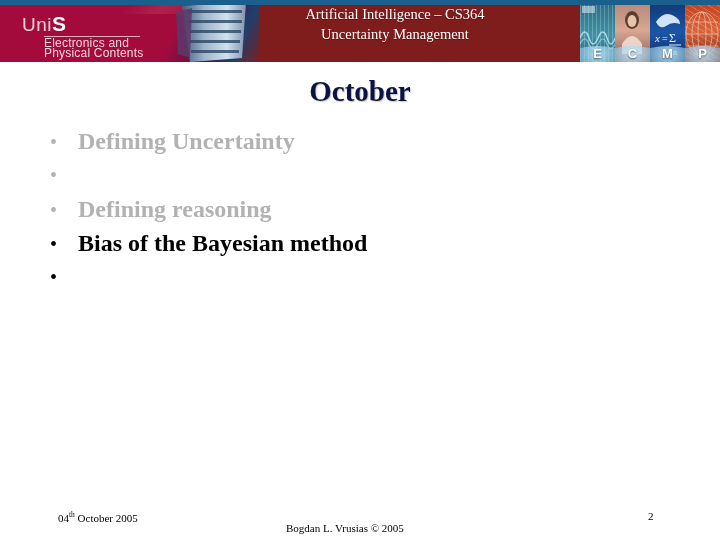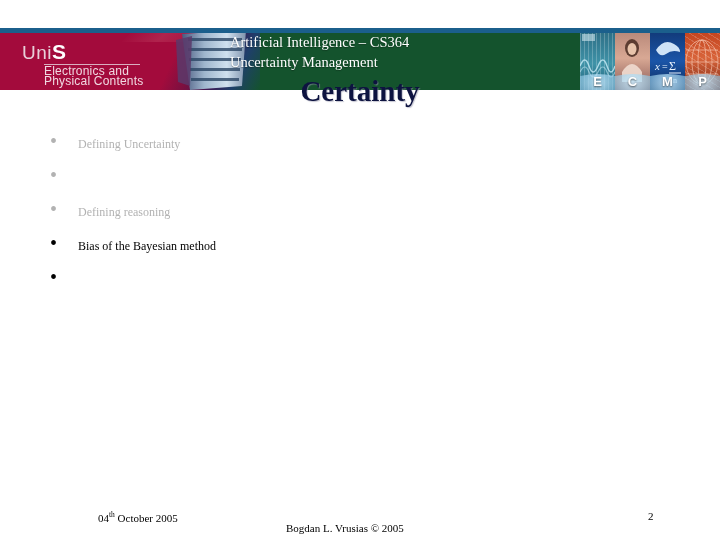--- a/index.html
+++ b/index.html
@@ -15,22 +15,21 @@
     font-family: "Liberation Serif", serif;
   }
 
   
   .banner {
     position: absolute;
     left: 0; top: 0;
     width: 720px;
     height: 62px;
     overflow: hidden;
-    background: #14532d;
-    margin-top: 28px;
+    background: #7f1d1d;
   }
   .banner-topstrip {
     position: absolute;
     left: 0; top: 0;
     width: 720px; height: 5px;
     background: #1b5f8c;
     z-index: 6;
   }
   
   .banner-crimson {
@@ -98,21 +97,21 @@
     color: #f0d8e1;
     letter-spacing: 0.2px;
   }
 
   
   .banner-title {
     position: absolute;
     left: 230px; top: 4px;
     width: 330px;
     z-index: 7;
-    text-align: left;
+    text-align: center;
     color: #ffffff;
     font-family: "Liberation Serif", serif;
     font-size: 14.5px;
     line-height: 20px;
     text-shadow: 0 1px 1px rgba(0,0,0,0.35);
   }
 
   
   .strip {
     position: absolute;
@@ -185,42 +184,42 @@
   .bullet-mark {
     width: 28px;
     flex: 0 0 28px;
     text-align: left;
     font-family: "Liberation Serif", serif;
     font-size: 20px;
     line-height: 34px;
   }
   .bullet-text {
     font-family: "Liberation Serif", serif;
-    font-size: 12px;
+    font-size: 24px;
     line-height: 34px;
     white-space: nowrap;
+    font-weight: bold;
   }
   .dim .bullet-mark, .dim .bullet-text { color: #b2b2b2; }
   .on  .bullet-mark, .on  .bullet-text { color: #000000; }
 
   
   .footer {
     position: absolute;
     left: 0; bottom: 0;
     width: 720px;
     height: 40px;
   }
   .footer-date {
     position: absolute;
     left: 58px; top: 10px;
     font-family: "Liberation Serif", serif;
     font-size: 11px;
     color: #000000;
     white-space: nowrap;
-    margin-left: 40px;
   }
   .footer-date sup { font-size: 7.5px; vertical-align: super; }
   .footer-author {
     position: absolute;
     left: 286px; top: 22px;
     font-family: "Liberation Serif", serif;
     font-size: 11px;
     color: #000000;
     white-space: nowrap;
   }
@@ -318,21 +317,21 @@
         </g>
       </svg>
       <div class="globe"></div>
       <div class="glyph">P</div>
     </div>
   </div>
 
   <div class="banner-topstrip"></div>
 </div>
 
-<div class="slide-title">Certainty</div>
+<div class="slide-title">October</div>
 
 <div class="bullets">
 
   <div class="bullet-row dim">
     <span class="bullet-mark">•</span>
     <span class="bullet-text">Defining Uncertainty</span>
   </div>
 
   <div class="bullet-row dim">
     <span class="bullet-mark">•</span>

